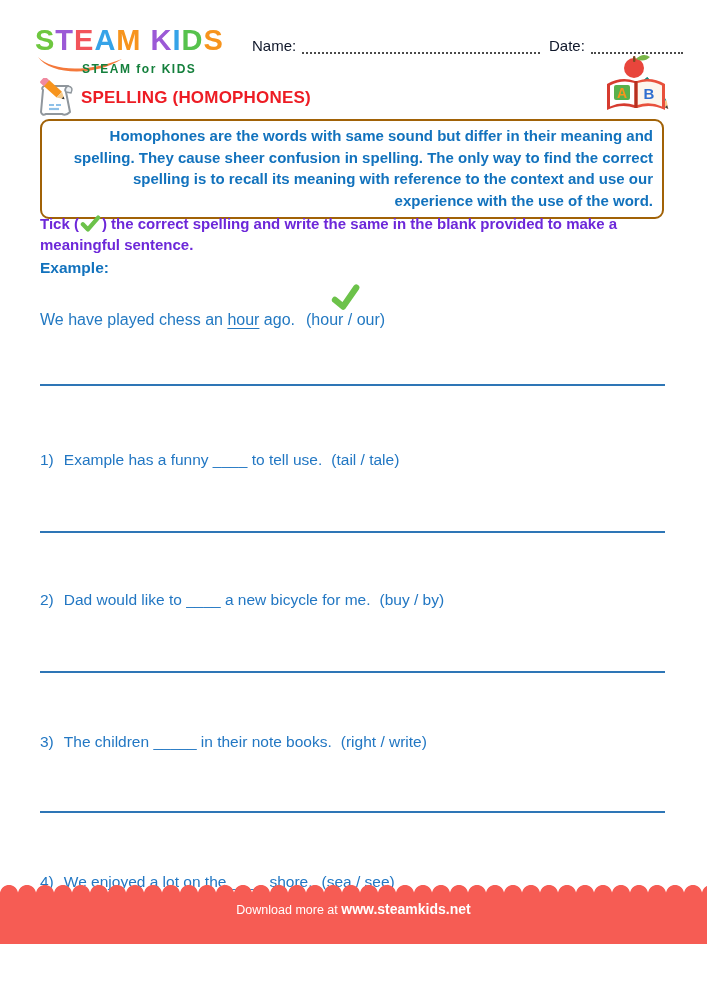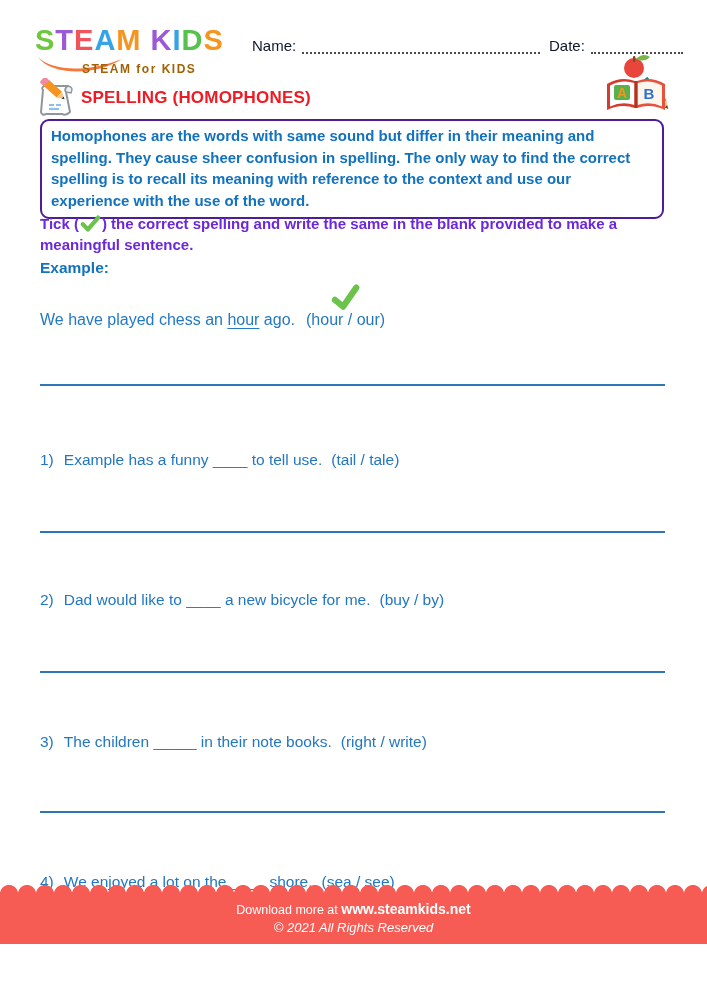--- a/index.html
+++ b/index.html
@@ -12,40 +12,40 @@
   }
 
   
   .logo { position:absolute; left:35px; top:26px; width:210px; height:52px; }
   .wordmark { position:absolute; left:0; top:0; font-weight:800; font-size:29px;
               letter-spacing:1px; line-height:1; white-space:nowrap; }
   .wordmark span { display:inline-block; }
   .wordmark span.sp { width:9px; }
   .swoosh { position:absolute; left:1px; top:29px; }
   .logo-sub { position:absolute; left:47px; top:36px; font-size:12px; font-weight:700;
-              letter-spacing:1.5px; color:#a16207; white-space:nowrap; }
+              letter-spacing:1.5px; color:#15803d; white-space:nowrap; }
 
   .field { position:absolute; top:37px; display:flex; align-items:flex-end; font-size:15px; color:#0f172a; }
   .field .lbl { padding-right:6px; }
   .dotted { display:inline-block; border-bottom:2px dotted #4a4a4a; height:16px; }
   .name-field { left:252px; }
   .name-field .dotted { width:238px; }
   .date-field { left:549px; }
   .date-field .dotted { width:92px; }
 
   .book-icon { position:absolute; left:603px; top:54px; }
 
   
   .pencil-icon { position:absolute; left:36px; top:78px; }
   .page-title { position:absolute; left:81px; top:88px; font-size:17px; font-weight:800;
                 color:#ed1c24; letter-spacing:0.2px; white-space:nowrap; }
 
   
   .intro-box { position:absolute; left:40px; top:119px; width:624px; min-height:92px;
-               border:2px solid #4c1d95; border-radius:9px; padding:4px 9px 6px 9px; }
+               border:2px solid #a16207; border-radius:9px; padding:4px 9px 6px 9px;text-align:right; }
   .intro-box p { font-size:15px; font-weight:700; color:#1272bd; line-height:1.44; }
 
   
   .instruction { position:absolute; left:40px; top:213px; width:632px;
                  font-size:15px; font-weight:700; color:#6d28d9; line-height:1.4; }
   .check-inline { vertical-align:-3px; margin:0 1px; }
 
   .example-label { position:absolute; left:40px; top:259px; font-size:15.5px; font-weight:700; color:#1272bd; }
 
   .example-check { position:absolute; left:331px; top:285px; transform:rotate(-6deg); }
@@ -155,17 +155,16 @@
       <div class="answer-line" style="top: 671px;"></div>
       <p class="question" style="top: 733px;"><span class="qnum">3)</span><span>The children _____ in their note books.</span><span class="opts">(right / write)</span></p>
       <div class="answer-line" style="top: 811px;"></div>
       <p class="question" style="top: 873px;"><span class="qnum">4)</span><span>We enjoyed a lot on the ____ shore.</span><span class="opts">(sea / see)</span></p>
     </div>
 
   <div class="footer">
     <div class="scallops"></div>
     <div class="band">
       <p class="dl"><span>Download more at </span><span class="site">www.steamkids.net</span></p>
-      <p class="copy">©  2021 All Rights Reserved</p>
     </div>
   </div>
 
 </div>
 
 </body></html>

